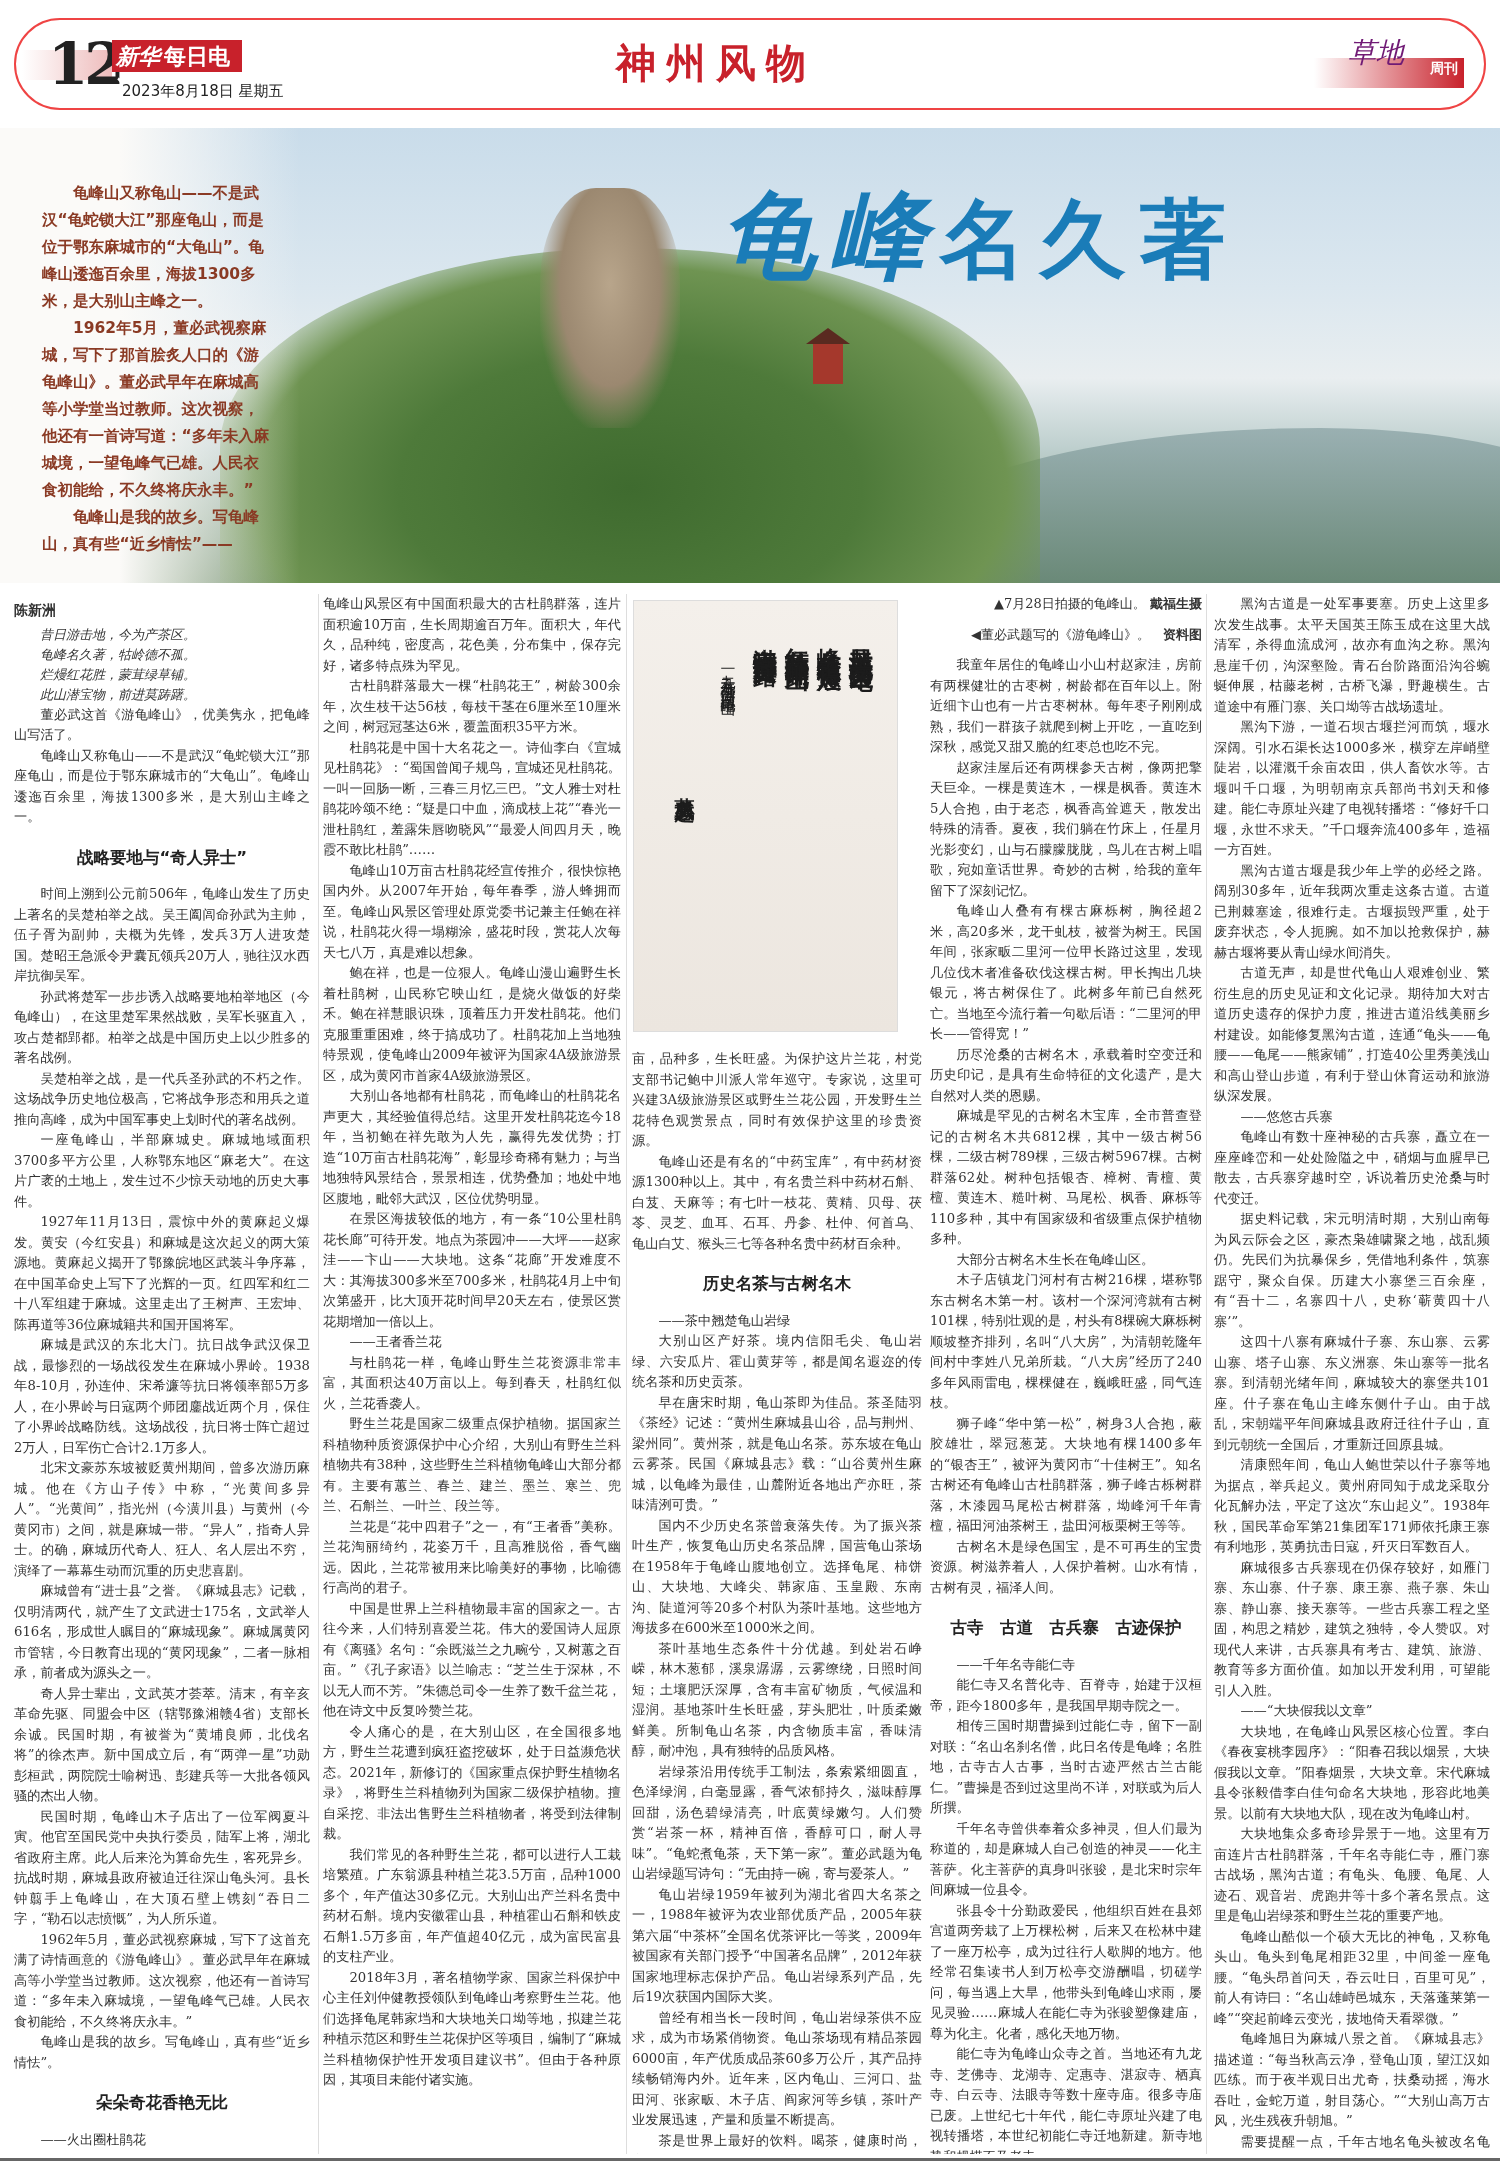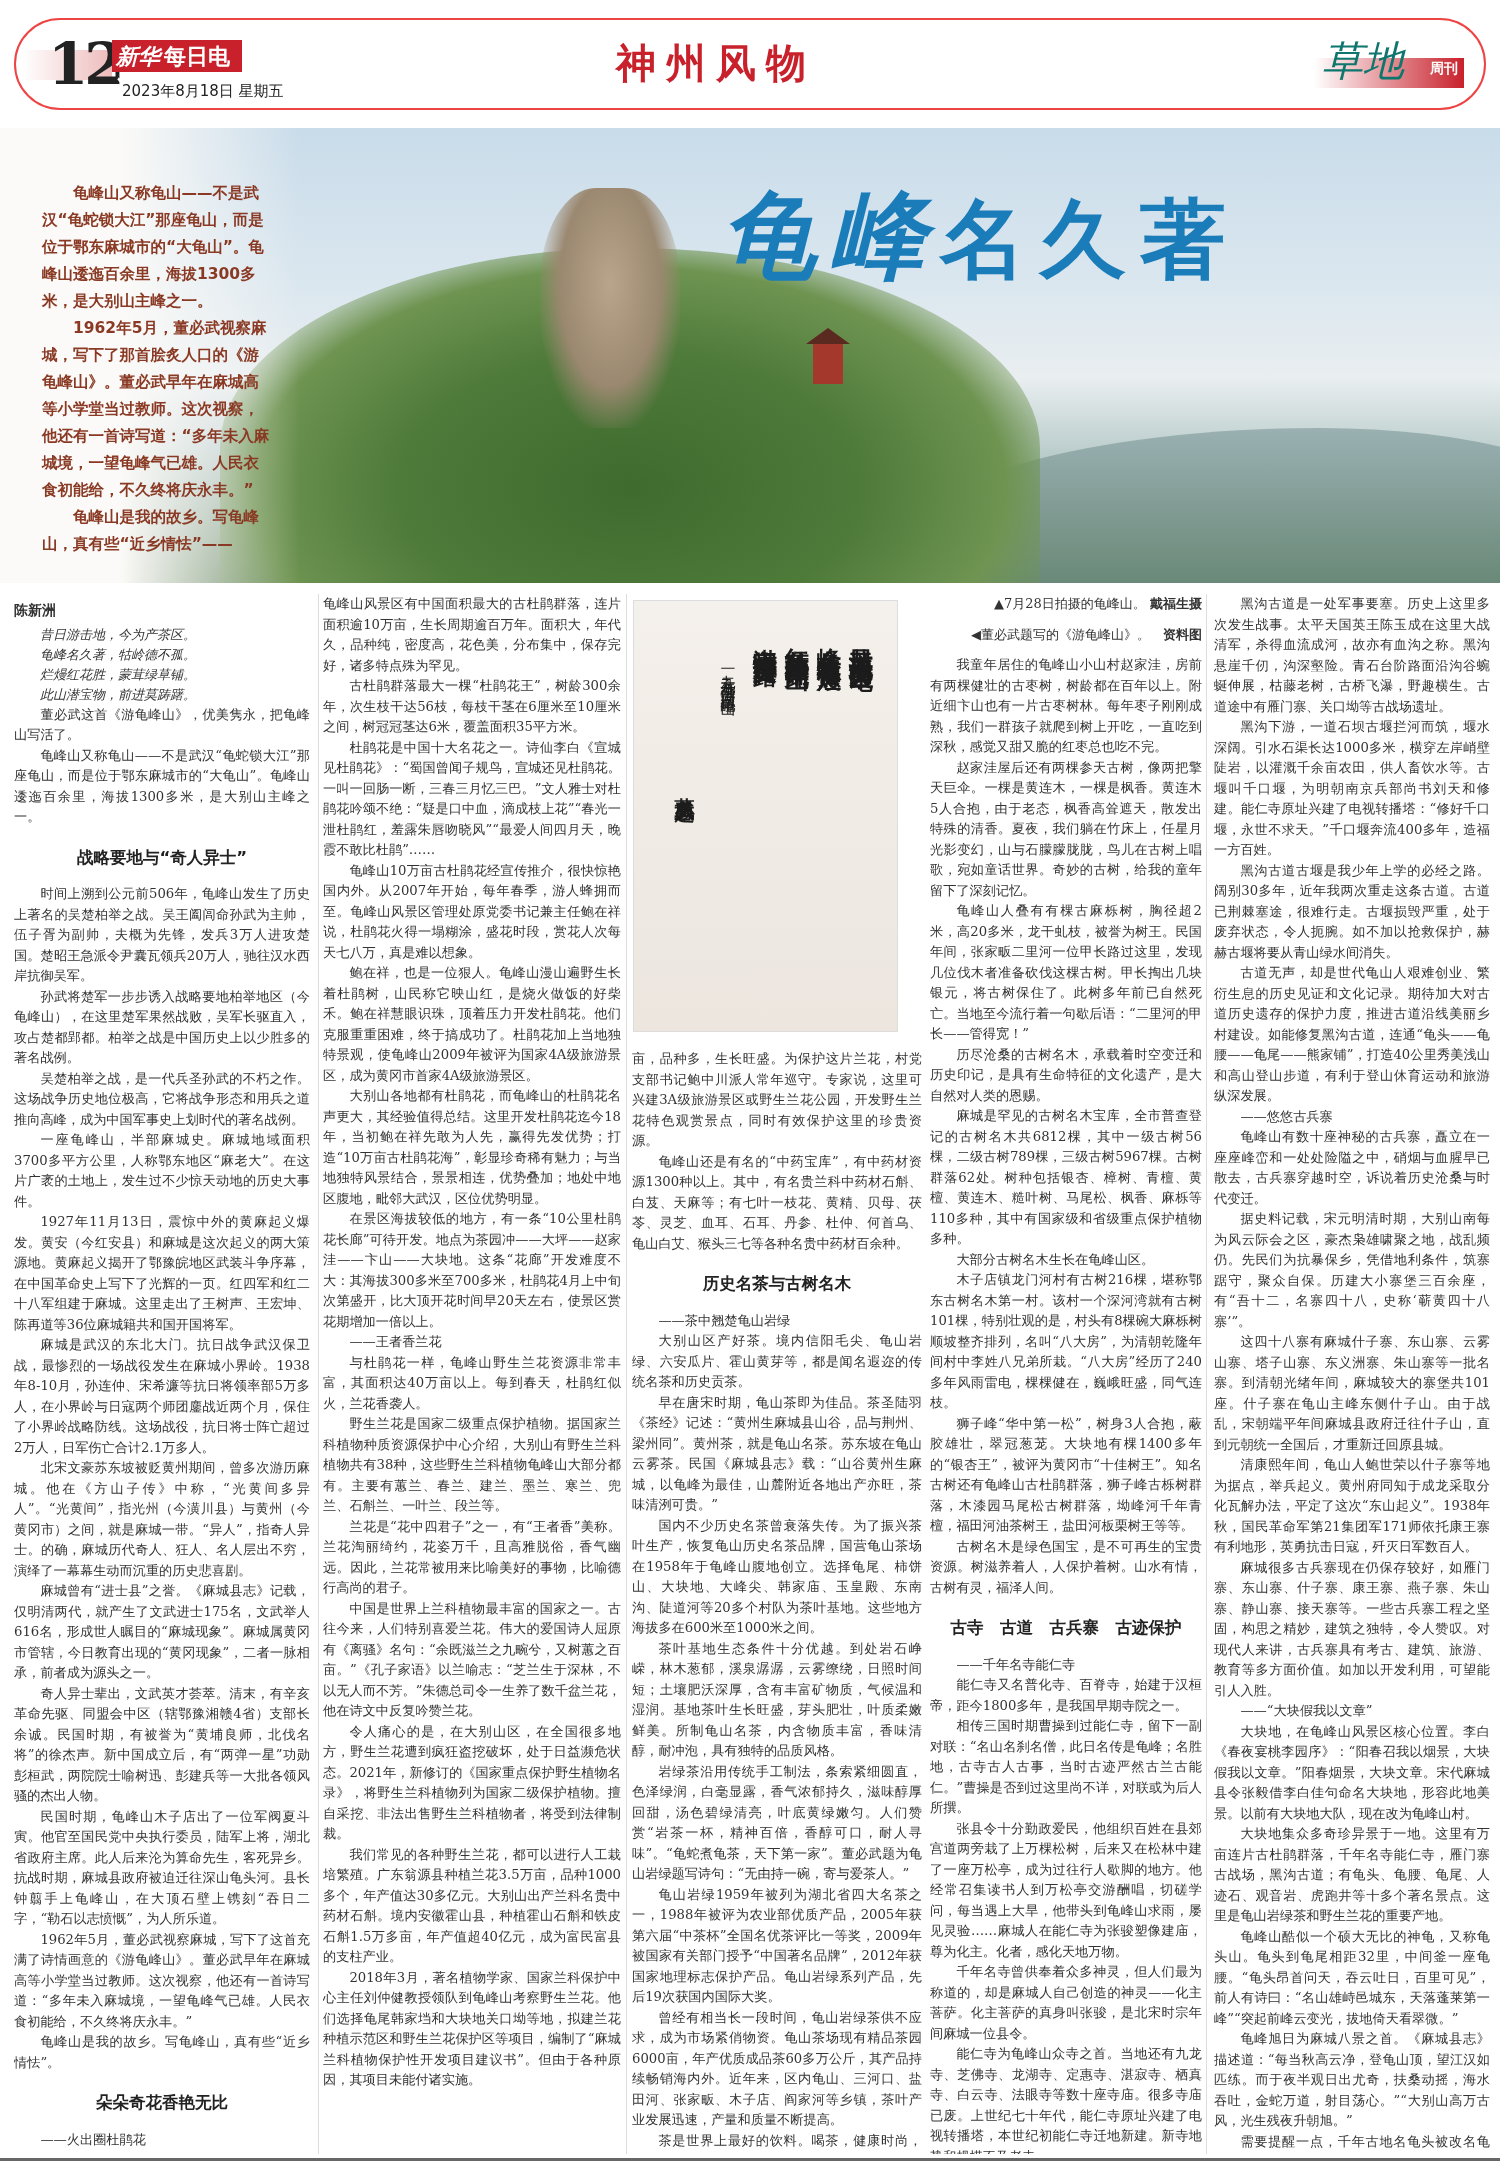--- a/index.html
+++ b/index.html
@@ -6,21 +6,21 @@
   body { width: 1500px; height: 2170px; background: #fff; font-family: "DejaVu Serif", serif; color: #2a2a2a; overflow: hidden; position: relative; }
   .masthead { position: absolute; left: 14px; top: 18px; width: 1472px; height: 92px; border: 2px solid #ef4444; border-radius: 46px; background: #fff; }
   .pagenum { position: absolute; left: 32px; top: 14px; font-family: "DejaVu Serif", serif; font-weight: bold; font-size: 58px; color: #222; letter-spacing: -4px; line-height: 60px; }
   .pagenum-fade { position: absolute; left: 6px; top: 30px; width: 90px; height: 30px; background: linear-gradient(90deg, rgba(255,255,255,0), rgba(220,120,120,0.5)); }
   .brand { position: absolute; left: 96px; top: 20px; height: 32px; width: 130px; background: #c8212b; color: #fff; font-family: "DejaVu Sans", sans-serif; font-weight: bold; font-size: 22px; line-height: 32px; padding-left: 4px; }
   .brand .script { font-family: "DejaVu Serif", serif; font-style: italic; font-size: 22px; margin-right: 4px; }
   .date { position: absolute; left: 106px; top: 62px; font-family: "DejaVu Sans", sans-serif; font-size: 15px; color: #222; }
   .section-title { position: absolute; left: 600px; top: 16px; font-family: "DejaVu Serif", serif; font-weight: bold; font-size: 40px; color: #c8212b; letter-spacing: 10px; }
   .weekly { position: absolute; right: 20px; top: 18px; height: 56px; }
   .weekly .fade { position: absolute; right: 0; top: 20px; width: 150px; height: 30px; background: linear-gradient(90deg, rgba(255,255,255,0), #c8212b); }
-  .weekly .script { position: absolute; right: 60px; top: -4px; font-family: "DejaVu Serif", serif; font-style: italic; font-size: 41px; color: #0f766e; white-space: nowrap; }
+  .weekly .script { position: absolute; right: 60px; top: -4px; font-family: "DejaVu Serif", serif; font-style: italic; font-size: 28px; color: #701a75; white-space: nowrap; }
   .weekly .label { position: absolute; right: 6px; top: 22px; color: #fff; font-family: "DejaVu Sans", sans-serif; font-size: 14px; font-weight: bold; }
 
   .hero { position: absolute; left: 0; top: 128px; width: 1500px; height: 455px; overflow: hidden;
     background: linear-gradient(180deg, #c9dcea 0%, #dbe7ef 35%, #e9eef0 55%, #bfd0cf 70%, #6f8d6a 100%); }
   .hero .mist { position: absolute; left: 0; top: 0; width: 300px; height: 455px; background: linear-gradient(90deg, #fbfaf8 40%, rgba(250,249,246,0)); }
   .hero .mtn1 { position: absolute; left: 220px; top: 120px; width: 820px; height: 400px; background: radial-gradient(ellipse at 50% 60%, #3f6b2f 0%, #4e7a3a 40%, #6f9452 65%, rgba(120,150,100,0) 80%); border-radius: 50% 50% 0 0; }
   .hero .mtn2 { position: absolute; left: 540px; top: 60px; width: 140px; height: 240px; background: radial-gradient(ellipse at 50% 40%, #b8a58b 0%, #9b8870 50%, rgba(120,110,90,0) 75%); border-radius: 40% 40% 10% 10%; }
   .hero .mtn3 { position: absolute; left: 900px; top: 300px; width: 700px; height: 200px; background: linear-gradient(180deg, #8ea6a8, #5e7f6e); border-radius: 60% 40% 0 0; opacity: .8; }
   .hero .pavilion { position: absolute; left: 808px; top: 200px; width: 40px; height: 60px; }
   .hero .pavilion .roof { width: 0; height: 0; border-left: 22px solid transparent; border-right: 22px solid transparent; border-bottom: 16px solid #5a2a20; margin-left: -2px; }
@@ -160,22 +160,22 @@
     <p>历尽沧桑的古树名木，承载着时空变迁和历史印记，是具有生命特征的文化遗产，是大自然对人类的恩赐。</p>
     <p>麻城是罕见的古树名木宝库，全市普查登记的古树名木共6812棵，其中一级古树56棵，二级古树789棵，三级古树5967棵。古树群落62处。树种包括银杏、樟树、青檀、黄檀、黄连木、糙叶树、马尾松、枫香、麻栎等110多种，其中有国家级和省级重点保护植物多种。</p>
     <p>大部分古树名木生长在龟峰山区。</p>
     <p>木子店镇龙门河村有古树216棵，堪称鄂东古树名木第一村。该村一个深河湾就有古树101棵，特别壮观的是，村头有8棵碗大麻栎树顺坡整齐排列，名叫“八大房”，为清朝乾隆年间村中李姓八兄弟所栽。“八大房”经历了240多年风雨雷电，棵棵健在，巍峨旺盛，同气连枝。</p>
     <p>狮子峰“华中第一松”，树身3人合抱，蔽胶雄壮，翠冠葱茏。大块地有棵1400多年的“银杏王”，被评为黄冈市“十佳树王”。知名古树还有龟峰山古杜鹃群落，狮子峰古栎树群落，木漆园马尾松古树群落，坳峰河千年青檀，福田河油茶树王，盐田河板栗树王等等。</p>
     <p>古树名木是绿色国宝，是不可再生的宝贵资源。树滋养着人，人保护着树。山水有情，古树有灵，福泽人间。</p>
     <h3>古寺　古道　古兵寨　古迹保护</h3>
     <p>——千年名寺能仁寺</p>
     <p>能仁寺又名普化寺、百脊寺，始建于汉桓帝，距今1800多年，是我国早期寺院之一。</p>
     <p>相传三国时期曹操到过能仁寺，留下一副对联：“名山名刹名僧，此日名传是龟峰；名胜地，古寺古人古事，当时古迹严然古兰古能仁。”曹操是否到过这里尚不详，对联或为后人所撰。</p>
+    <p>千年名寺曾供奉着众多神灵，但人们最为称道的，却是麻城人自己创造的神灵——化主菩萨。化主菩萨的真身叫张骏，是北宋时宗年间麻城一位县令。</p>
     <p>张县令十分勤政爱民，他组织百姓在县郊宫道两旁栽了上万棵松树，后来又在松林中建了一座万松亭，成为过往行人歇脚的地方。他经常召集读书人到万松亭交游酬唱，切磋学问，每当遇上大旱，他带头到龟峰山求雨，屡见灵验……麻城人在能仁寺为张骏塑像建庙，尊为化主。化者，感化天地万物。</p>
-    <p>千年名寺曾供奉着众多神灵，但人们最为称道的，却是麻城人自己创造的神灵——化主菩萨。化主菩萨的真身叫张骏，是北宋时宗年间麻城一位县令。</p>
     <p>能仁寺为龟峰山众寺之首。当地还有九龙寺、芝佛寺、龙湖寺、定惠寺、湛寂寺、栖真寺、白云寺、法眼寺等数十座寺庙。很多寺庙已废。上世纪七十年代，能仁寺原址兴建了电视转播塔，本世纪初能仁寺迁地新建。新寺地势和规模不及老寺。</p>
 
   </div>
 
   <div class="col" style="left:1214px;width:276px;">
     <p>黑沟古道是一处军事要塞。历史上这里多次发生战事。太平天国英王陈玉成在这里大战清军，杀得血流成河，故亦有血沟之称。黑沟悬崖千仞，沟深壑险。青石台阶路面沿沟谷蜿蜒伸展，枯藤老树，古桥飞瀑，野趣横生。古道途中有雁门寨、关口坳等古战场遗址。</p>
     <p>黑沟下游，一道石坝古堰拦河而筑，堰水深阔。引水石渠长达1000多米，横穿左岸峭壁陡岩，以灌溉千余亩农田，供人畜饮水等。古堰叫千口堰，为明朝南京兵部尚书刘天和修建。能仁寺原址兴建了电视转播塔：“修好千口堰，永世不求天。”千口堰奔流400多年，造福一方百姓。</p>
     <p>黑沟古道古堰是我少年上学的必经之路。阔别30多年，近年我两次重走这条古道。古道已荆棘塞途，很难行走。古堰损毁严重，处于废弃状态，令人扼腕。如不加以抢救保护，赫赫古堰将要从青山绿水间消失。</p>
     <p>古道无声，却是世代龟山人艰难创业、繁衍生息的历史见证和文化记录。期待加大对古道历史遗存的保护力度，推进古道沿线美丽乡村建设。如能修复黑沟古道，连通“龟头——龟腰——龟尾——熊家铺”，打造40公里秀美浅山和高山登山步道，有利于登山休育运动和旅游纵深发展。</p>
     <p>——悠悠古兵寨</p>

